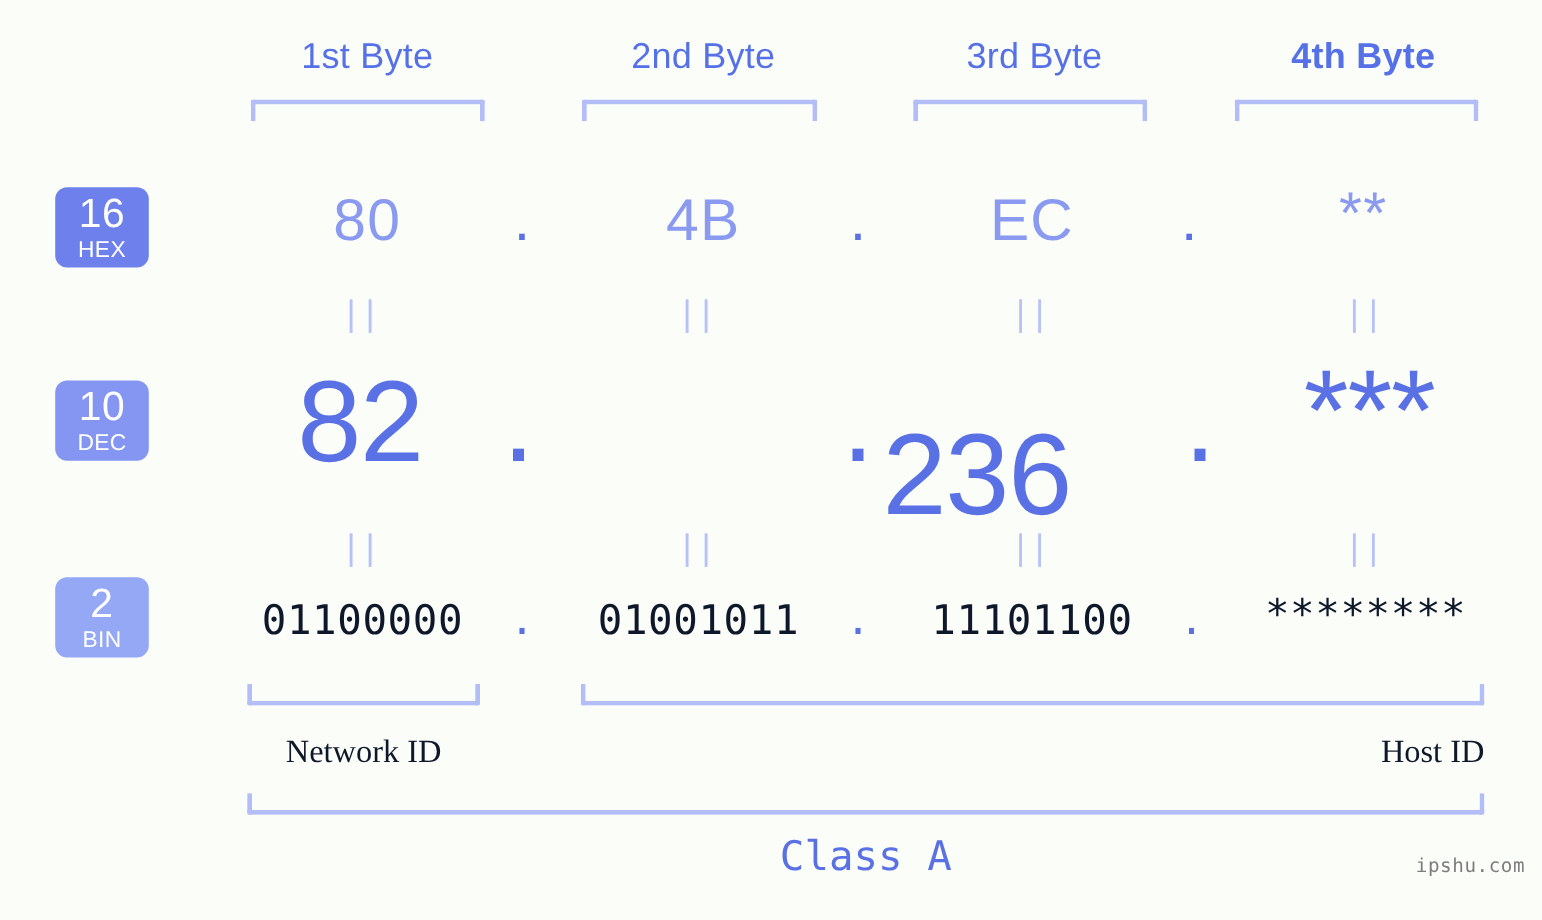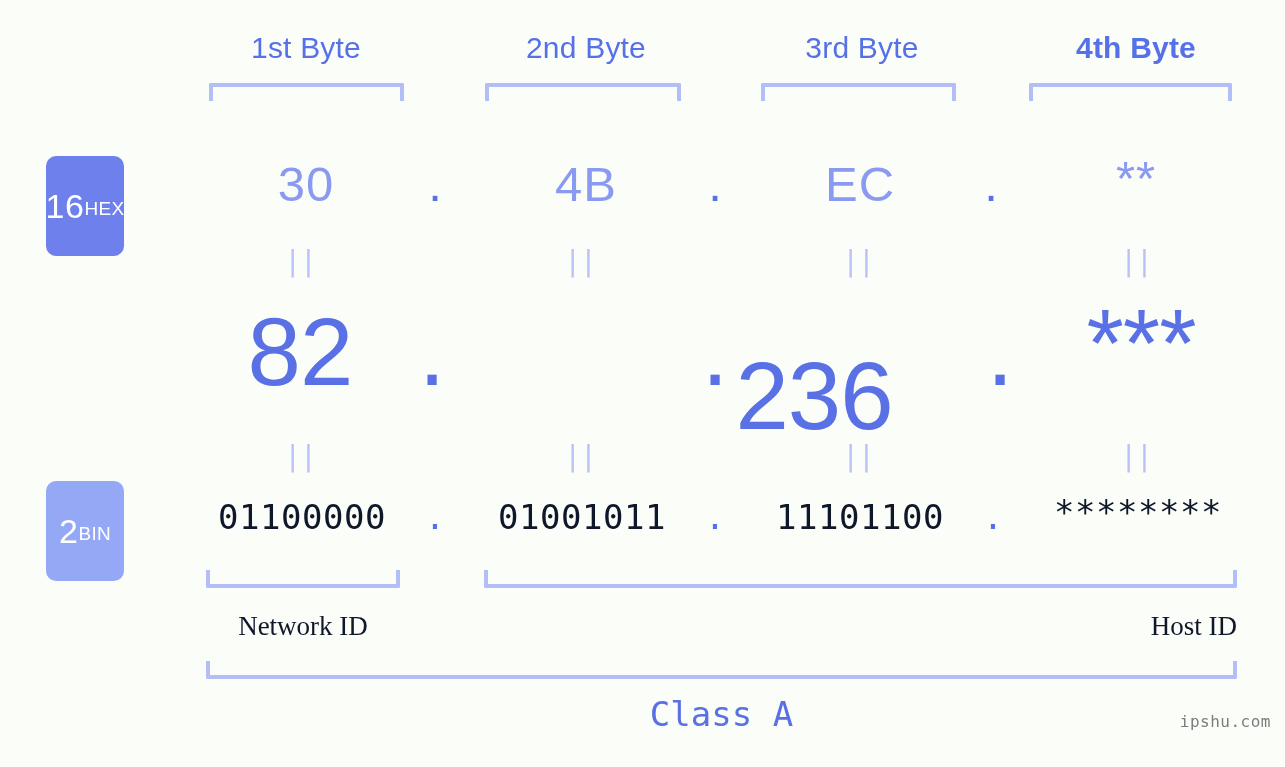--- a/index.html
+++ b/index.html
@@ -50,25 +50,25 @@
     border-right-width: 4px;
     border-bottom-left-radius: 2px;
     border-bottom-right-radius: 2px;
   }
 
   
   .badge {
     position: absolute;
     left: 46px;
     width: 78px;
-    height: 100px;
+    height: 67px;
     border-radius: 10px;
     color: #ffffff;
     display: flex;
-    flex-direction: row;
+    flex-direction: column;
     align-items: center;
     justify-content: center;
     line-height: 1;
   }
   .badge .num {
     font-size: 34px;
     font-weight: 400;
     letter-spacing: 0.5px;
   }
   .badge .name {
@@ -180,26 +180,30 @@
 
   <div class="bracket bracket-down" style="left:209px; top:83px; width:195px;"></div>
   <div class="bracket bracket-down" style="left:485px; top:83px; width:196px;"></div>
   <div class="bracket bracket-down" style="left:761px; top:83px; width:195px;"></div>
   <div class="bracket bracket-down" style="left:1029px; top:83px; width:203px;"></div>
 
   <div class="badge" style="top:156px; background:#6d80ec;">
     <span class="num">16</span>
     <span class="name">HEX</span>
   </div>
+  <div class="badge" style="top:317px; background:#8496f1;">
+    <span class="num">10</span>
+    <span class="name">DEC</span>
+  </div>
   <div class="badge" style="top:481px; background:#94a8f5;">
     <span class="num">2</span>
     <span class="name">BIN</span>
   </div>
 
-  <div class="val hex-val" style="left:206px; width:200px;">30</div>
+  <div class="val hex-val" style="left:206px; width:200px;">80</div>
   <div class="hex-dot" style="left:400px; width:70px;">.</div>
   <div class="val hex-val" style="left:486px; width:200px;">4B</div>
   <div class="hex-dot" style="left:680px; width:70px;">.</div>
   <div class="val hex-val" style="left:760px; width:200px;">EC</div>
   <div class="hex-dot" style="left:956px; width:70px;">.</div>
   <div class="val hex-val" style="left:1036px; width:200px; top:150px;">**</div>
 
   <div class="eq" style="left:250px; top:245px; width:100px;">||</div>
   <div class="eq" style="left:530px; top:245px; width:100px;">||</div>
   <div class="eq" style="left:808px; top:245px; width:100px;">||</div>

